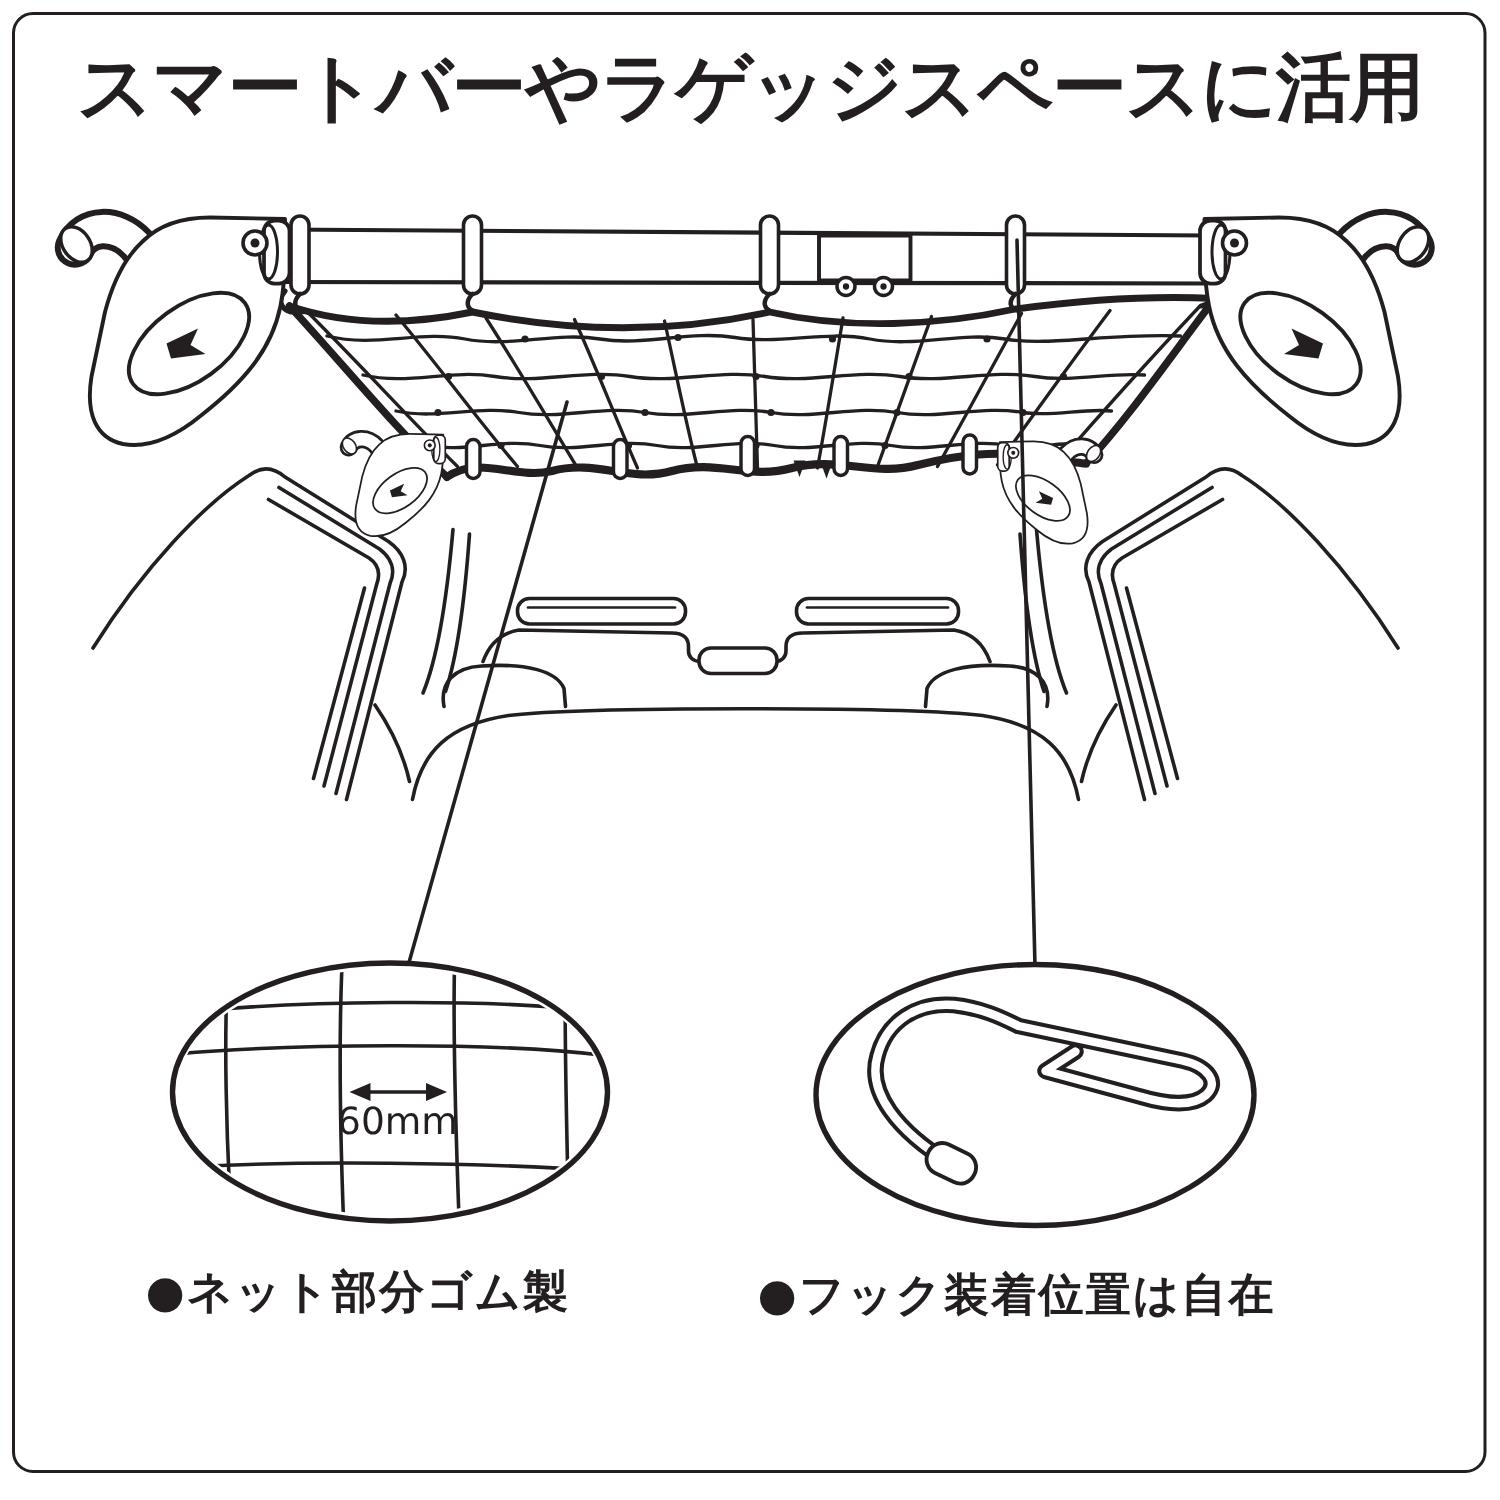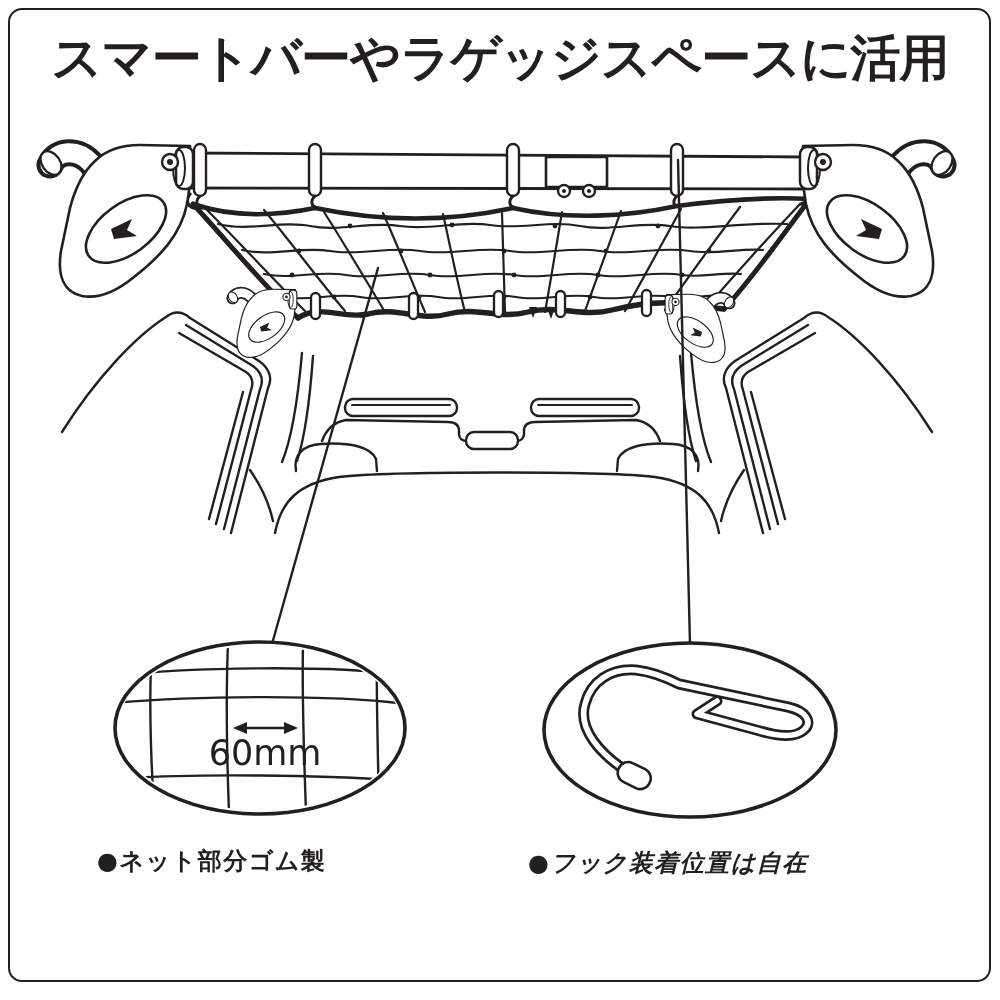--- a/index.html
+++ b/index.html
@@ -12,26 +12,26 @@
     border:2.5px solid #231f20;border-radius:14px;pointer-events:none;
   }
   .title{
     position:absolute;top:25px;left:0;width:100%;text-align:center;
     font-size:50px;font-weight:700;letter-spacing:-1px;white-space:nowrap;
   }
   svg.art{position:absolute;left:0;top:0;width:1000px;height:1000px;}
   .ln{stroke:#231f20;fill:none;stroke-width:2.4;stroke-linecap:round;stroke-linejoin:round;}
   .dim-label{
     position:absolute;left:201px;top:733px;width:128px;text-align:center;
-    font-size:35px;font-weight:500;letter-spacing:0;
-  }
-  .specs{position:absolute;font-size:24px;font-weight:600;letter-spacing:1.5px;white-space:nowrap;}
+    font-size:25px;font-weight:500;letter-spacing:0;
+  }
+  .specs{position:absolute;font-size:30px;font-weight:600;letter-spacing:1.5px;white-space:nowrap;}
   .specs .spec{height:43px;line-height:43px;}
   .specs-left{left:97px;top:840px;}
-  .specs-right{left:528px;top:842px;font-style:italic;}
+  .specs-right{left:505px;top:842px;}
 </style>
 </head>
 <body>
 
 <div id="stage">
 
   <div class="frame"></div>
 
   <div class="title">スマートバーやラゲッジスペースに活用</div>
 

